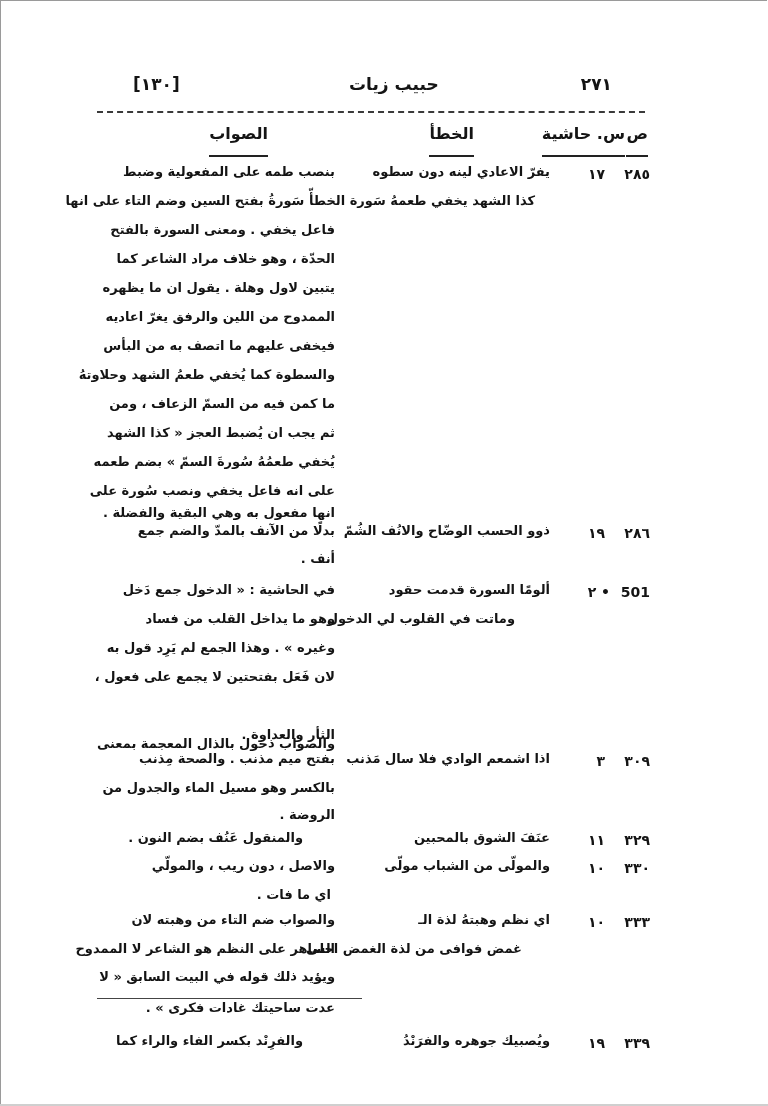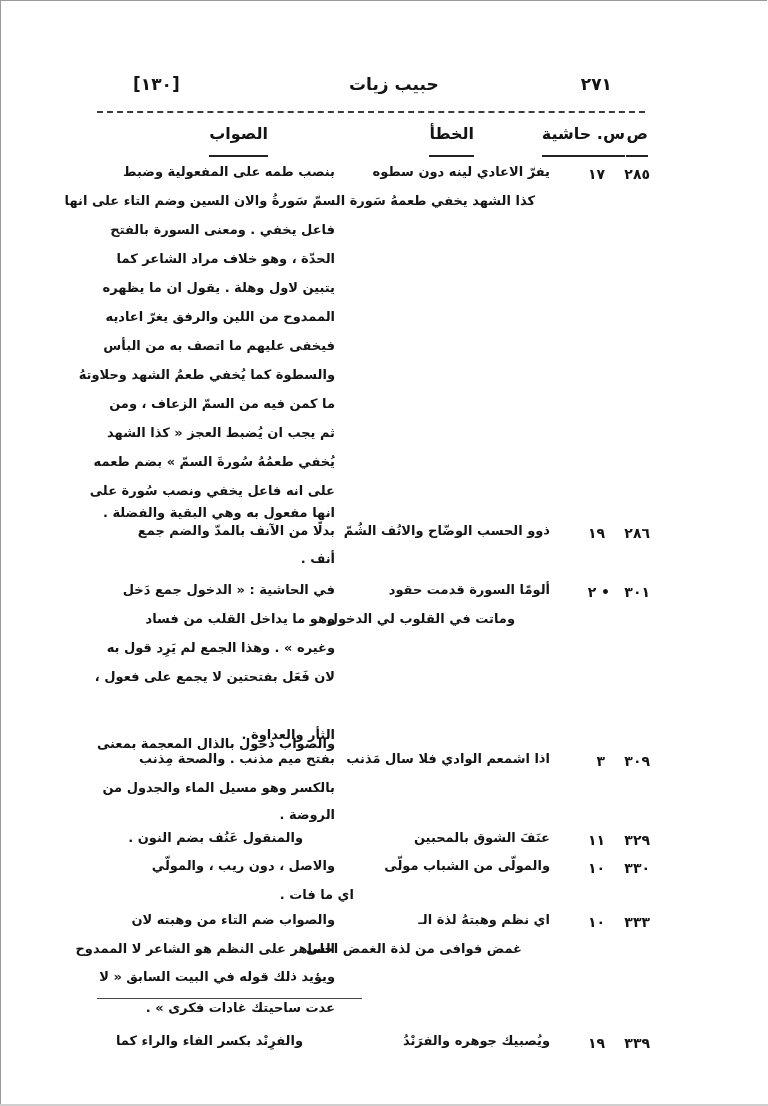--- a/index.html
+++ b/index.html
@@ -28,21 +28,21 @@
 <div class="abs colhead" style="right:120px;">ص</div>
 <div class="abs colhead" style="right:143px;">س. حاشية</div>
 <div class="abs colhead" style="right:294px;">الخطأ</div>
 <div class="abs colhead" style="right:500px;">الصواب</div>
 
 <div>
   <div class="abs num" style="right:118px; top:166px;">٢٨٥</div>
   <div class="abs num" style="right:163px; top:166px;">١٧</div>
   <div class="abs line" style="right:218px; top:164px;">يفرّ الاعادي لينه دون سطوه</div>
   <div class="abs line" style="right:433px; top:164px;">بنصب طمه على المفعولية وضبط</div>
-  <div class="abs line" style="right:233px; top:193px; width:438px; text-align:justify;">كذا الشهد يخفي طعمهُ سَورة السمّ سَورةُ والان السين وضم التاء على انها</div>
+  <div class="abs line" style="right:233px; top:193px; width:438px; text-align:justify;">كذا الشهد يخفي طعمهُ سَورة الخطأّ سَورةُ بفتح السين وضم التاء على انها</div>
   <div class="abs line" style="right:433px; top:222px;">فاعل يخفي . ومعنى السورة بالفتح</div>
   <div class="abs line" style="right:433px; top:251px;">الحدّة ، وهو خلاف مراد الشاعر كما</div>
   <div class="abs line" style="right:433px; top:280px;">يتبين لاول وهلة . يقول ان ما يظهره</div>
   <div class="abs line" style="right:433px; top:309px;">الممدوح من اللين والرفق يغرّ اعاديه</div>
   <div class="abs line" style="right:433px; top:338px;">فيخفى عليهم ما اتصف به من البأس</div>
   <div class="abs line" style="right:433px; top:367px;">والسطوة كما يُخفي طعمُ الشهد وحلاوتهُ</div>
   <div class="abs line" style="right:433px; top:396px;">ما كمن فيه من السمّ الزعاف ، ومن</div>
   <div class="abs line" style="right:433px; top:425px;">ثم يجب ان يُضبط العجز « كذا الشهد</div>
   <div class="abs line" style="right:433px; top:454px;">يُخفي طعمُهُ سُورةَ السمّ » بضم طعمه</div>
   <div class="abs line" style="right:433px; top:483px;">على انه فاعل يخفي ونصب سُورة على</div>
@@ -51,21 +51,21 @@
 
 <div>
   <div class="abs num" style="right:118px; top:525px;">٢٨٦</div>
   <div class="abs num" style="right:163px; top:525px;">١٩</div>
   <div class="abs line" style="right:218px; top:523px;">ذوو الحسب الوضّاح والانُف الشُمّ</div>
   <div class="abs line" style="right:433px; top:523px;">بدلًا من الآنف بالمدّ والضم جمع</div>
   <div class="abs line" style="right:433px; top:551px;">أنف .</div>
 </div>
 
 <div>
-  <div class="abs num" style="right:118px; top:584px;">٣٠١</div>
+  <div class="abs num" style="right:118px; top:584px;">501</div>
   <div class="abs num" style="right:158px; top:584px;">• ٢</div>
   <div class="abs line" style="right:218px; top:582px;">ألومًا السورة قدمت حقود</div>
   <div class="abs line" style="right:253px; top:611px;">وماتت في القلوب لي الدخول</div>
   <div class="abs line" style="right:433px; top:582px;">في الحاشية : « الدخول جمع دَخل</div>
   <div class="abs line" style="right:433px; top:611px;">وهو ما يداخل القلب من فساد</div>
   <div class="abs line" style="right:433px; top:640px;">وغيره » . وهذا الجمع لم يَرِد قول به</div>
   <div class="abs line" style="right:433px; top:669px;">لان فَعَل بفتحتين لا يجمع على فعول ،</div>
   <div class="abs line" style="right:433px; top:736px;margin-left:40px;">والصواب ذحول بالذال المعجمة بمعنى</div>
   <div class="abs line" style="right:433px; top:727px;">الثأر والعداوة .</div>
 </div>
@@ -84,21 +84,21 @@
   <div class="abs num" style="right:163px; top:832px;">١١</div>
   <div class="abs line" style="right:218px; top:830px;">عنَفَ الشوق بالمحبين</div>
   <div class="abs line" style="right:465px; top:830px;">والمنقول عَنُف بضم النون .</div>
 </div>
 
 <div>
   <div class="abs num" style="right:118px; top:860px;">٣٣٠</div>
   <div class="abs num" style="right:163px; top:860px;">١٠</div>
   <div class="abs line" style="right:218px; top:858px;">والمولّى من الشباب مولّى</div>
   <div class="abs line" style="right:433px; top:858px;">والاصل ، دون ريب ، والمولّي</div>
-  <div class="abs line" style="right:414px; top:887px;margin-left:18px;">اي ما فات .</div>
+  <div class="abs line" style="right:437px; top:887px;margin-left:18px;">اي ما فات .</div>
 </div>
 
 <div>
   <div class="abs num" style="right:118px; top:914px;">٣٣٣</div>
   <div class="abs num" style="right:163px; top:914px;">١٠</div>
   <div class="abs line" style="right:218px; top:912px;">اي نظم وهبتهُ لذة الـ</div>
   <div class="abs line" style="right:246px; top:941px;">غمض فوافى من لذة الغمض احلى</div>
   <div class="abs line" style="right:433px; top:912px;">والصواب ضم التاء من وهبته لان</div>
   <div class="abs line" style="right:433px; top:941px;">الساهر على النظم هو الشاعر لا الممدوح</div>
   <div class="abs line" style="right:433px; top:969px;">ويؤيد ذلك قوله في البيت السابق « لا</div>

